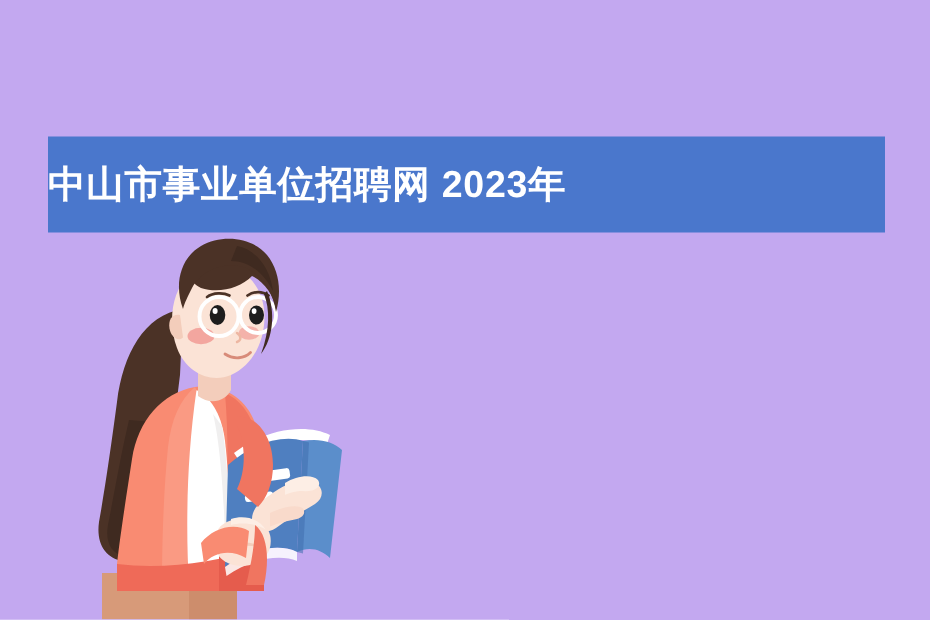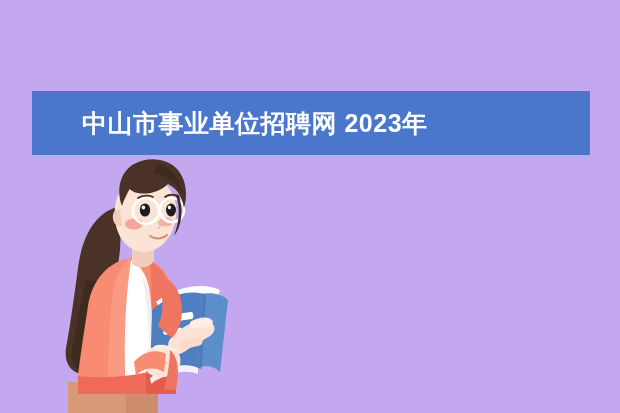--- a/index.html
+++ b/index.html
@@ -23,21 +23,20 @@
   #title-banner {
     position: absolute;
     left: 32px;
     top: 91px;
     width: 558px;
     height: 64px;
     background: #4a77cc;
     display: flex;
     align-items: center;
     box-sizing: border-box;
-    padding-left: 50px;
   }
   #title-text {
     color: #ffffff;
     font-size: 25px;
     font-weight: bold;
     letter-spacing: 0.5px;
     line-height: 1;
     white-space: nowrap;
     font-family: "Liberation Sans", "DejaVu Sans", sans-serif;
   }

